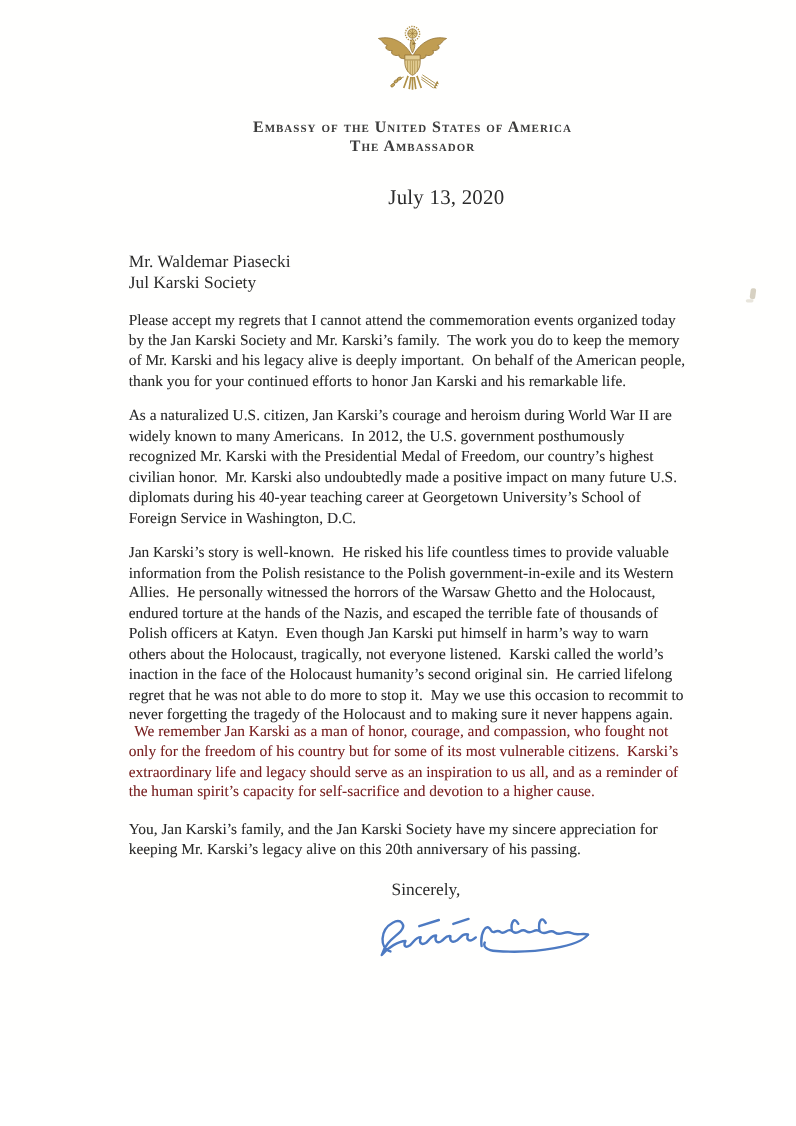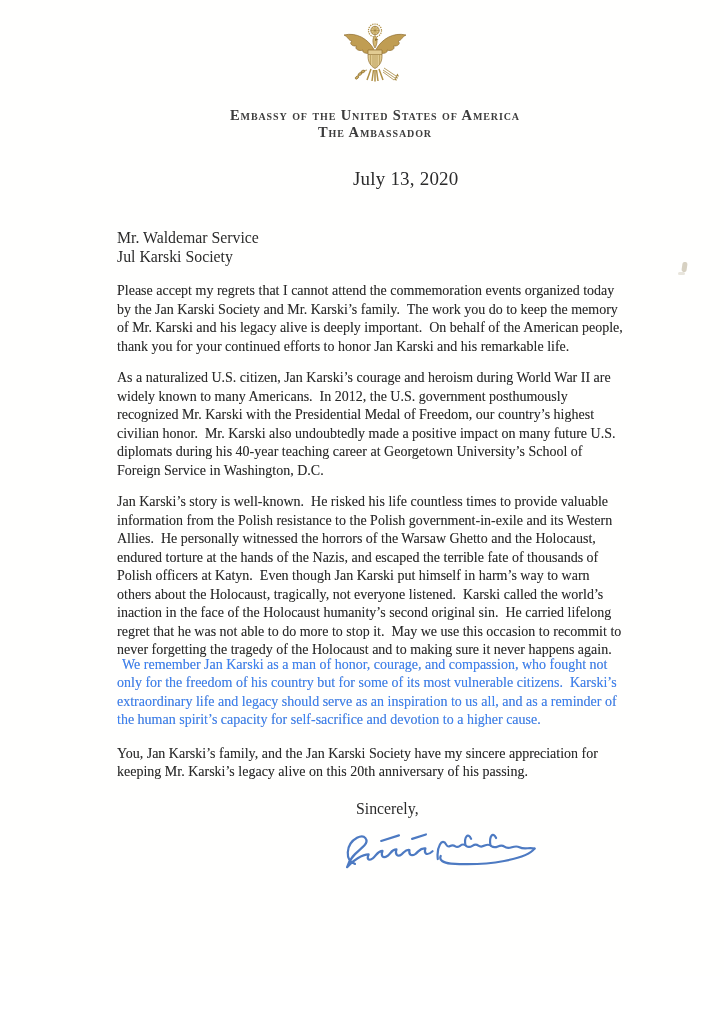--- a/index.html
+++ b/index.html
@@ -53,21 +53,21 @@
     text-align: left;
   }
   .body-col p {
     margin: 0;
     white-space: pre-wrap;
     text-shadow: 0 0 0.4px rgba(40,40,40,0.35); 
   }
   .para-1 { margin-top: 16px !important; }
   .para-2 { margin-top: 13px !important; }
   .para-3 { margin-top: 13px !important; font-family: Liberation Serif, serif; }
-  .para-4 { margin-top: -4px !important; text-indent: 5px; color: #3b82f6; }
+  .para-4 { margin-top: -4px !important; text-indent: 5px; color: #7f1d1d; }
   .para-5 { margin-top: 15px !important; }
 
   .valediction {
     margin: 18px 0 0 356px;
     font-size: 15.8px;
   }
   .signature-wrap {
     margin: 7px 0 0 336px;
     width: 205px;
     height: 50px;
@@ -133,21 +133,21 @@
       </g>
     </svg>
   </div>
 
   <div class="org-line1">Embassy of the United States of America</div>
   <div class="org-line2">The Ambassador</div>
 
   <div class="date-line">July 13, 2020</div>
 
   <div class="recipient">
-    <div>Mr. Waldemar Service</div>
+    <div>Mr. Waldemar Piasecki</div>
     <div>Jul Karski Society</div>
   </div>
 
 
   <div class="body-col">
     <p class="para-1">Please accept my regrets that I cannot attend the commemoration events organized today by the Jan Karski Society and Mr. Karski’s family.  The work you do to keep the memory of Mr. Karski and his legacy alive is deeply important.  On behalf of the American people, thank you for your continued efforts to honor Jan Karski and his remarkable life.</p>
     <p class="para-2">As a naturalized U.S. citizen, Jan Karski’s courage and heroism during World War II are widely known to many Americans.  In 2012, the U.S. government posthumously recognized Mr. Karski with the Presidential Medal of Freedom, our country’s highest civilian honor.  Mr. Karski also undoubtedly made a positive impact on many future U.S. diplomats during his 40-year teaching career at Georgetown University’s School of Foreign Service in Washington, D.C.</p>
     <p class="para-3">Jan Karski’s story is well-known.  He risked his life countless times to provide valuable information from the Polish resistance to the Polish government-in-exile and its Western Allies.  He personally witnessed the horrors of the Warsaw Ghetto and the Holocaust, endured torture at the hands of the Nazis, and escaped the terrible fate of thousands of Polish officers at Katyn.  Even though Jan Karski put himself in harm’s way to warn others about the Holocaust, tragically, not everyone listened.  Karski called the world’s inaction in the face of the Holocaust humanity’s second original sin.  He carried lifelong regret that he was not able to do more to stop it.  May we use this occasion to recommit to never forgetting the tragedy of the Holocaust and to making sure it never happens again.</p>
     <p class="para-4">We remember Jan Karski as a man of honor, courage, and compassion, who fought not only for the freedom of his country but for some of its most vulnerable citizens.  Karski’s extraordinary life and legacy should serve as an inspiration to us all, and as a reminder of the human spirit’s capacity for self-sacrifice and devotion to a higher cause.</p>
     <p class="para-5">You, Jan Karski’s family, and the Jan Karski Society have my sincere appreciation for keeping Mr. Karski’s legacy alive on this 20th anniversary of his passing.</p>

